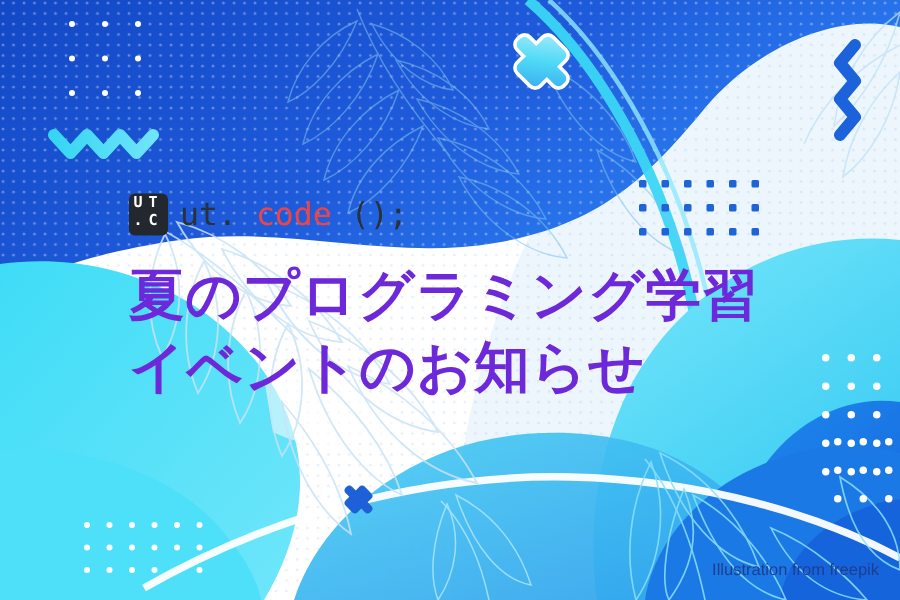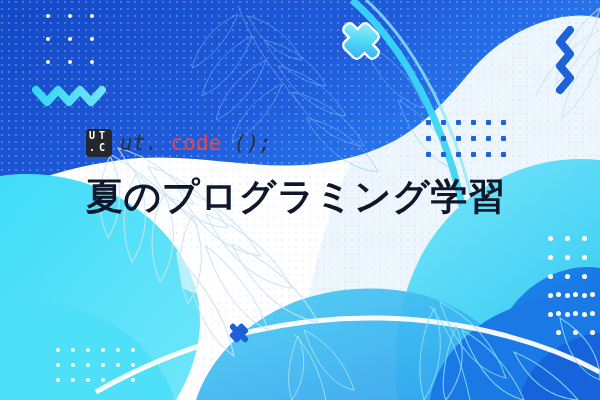--- a/index.html
+++ b/index.html
@@ -70,29 +70,29 @@
     font-size: 10px; font-weight: 700; line-height: 12px;
   }
 
   #wordmark {
     font-family: "DejaVu Sans Mono", monospace;
     font-size: 21px;
     letter-spacing: 0px;
     white-space: nowrap;
     line-height: 28px;
   }
-  #wordmark .wm-dark  { color: #2b3138; font-style: italic; }
+  #wordmark .wm-dark  { color: #2b3138; }
   #wordmark .wm-green { color: #ef4444; }
 
   .headline {
     font-family: "DejaVu Sans", "Liberation Sans", sans-serif;
     font-weight: 700;
     font-size: 37px;
     line-height: 50px;
-    color: #0f172a;
+    color: #6d28d9;
     letter-spacing: 0.5px;
     white-space: nowrap;
   }
   #headline-1 { margin-top: 14px; }
   #headline-2 { margin-top: -2px; }
 
   
   #credit {
     position: absolute;
     right: 14px;
@@ -410,22 +410,24 @@
       </div>
 
       <div id="wordmark">
         <span class="wm-dark">ut.</span>
         <span class="wm-green">code</span>
         <span class="wm-dark">();</span>
       </div>
     </div>
 
     <div class="headline" id="headline-1">夏のプログラミング学習</div>
-  </div>
-
+    <div class="headline" id="headline-2">イベントのお知らせ</div>
+  </div>
+
+  <div id="credit">Illustration from freepik</div>
 
   <div class="dotgrid" id="dots-bottomright">
     <i></i>
       <i></i>
       <i></i>
       <i></i>
       <i></i>
       <i></i>
     <i></i>
       <i></i>

